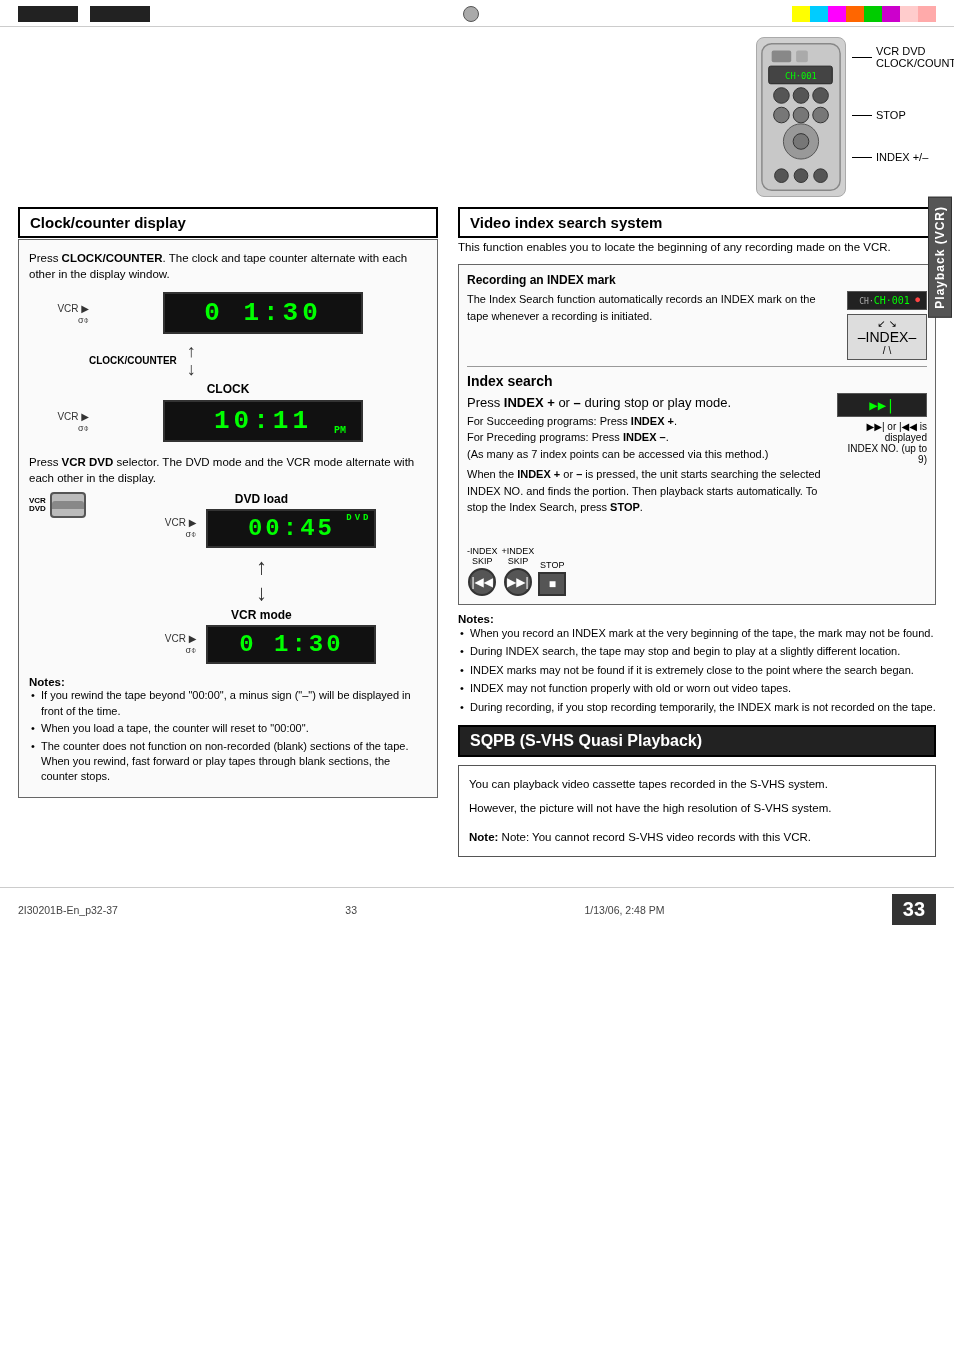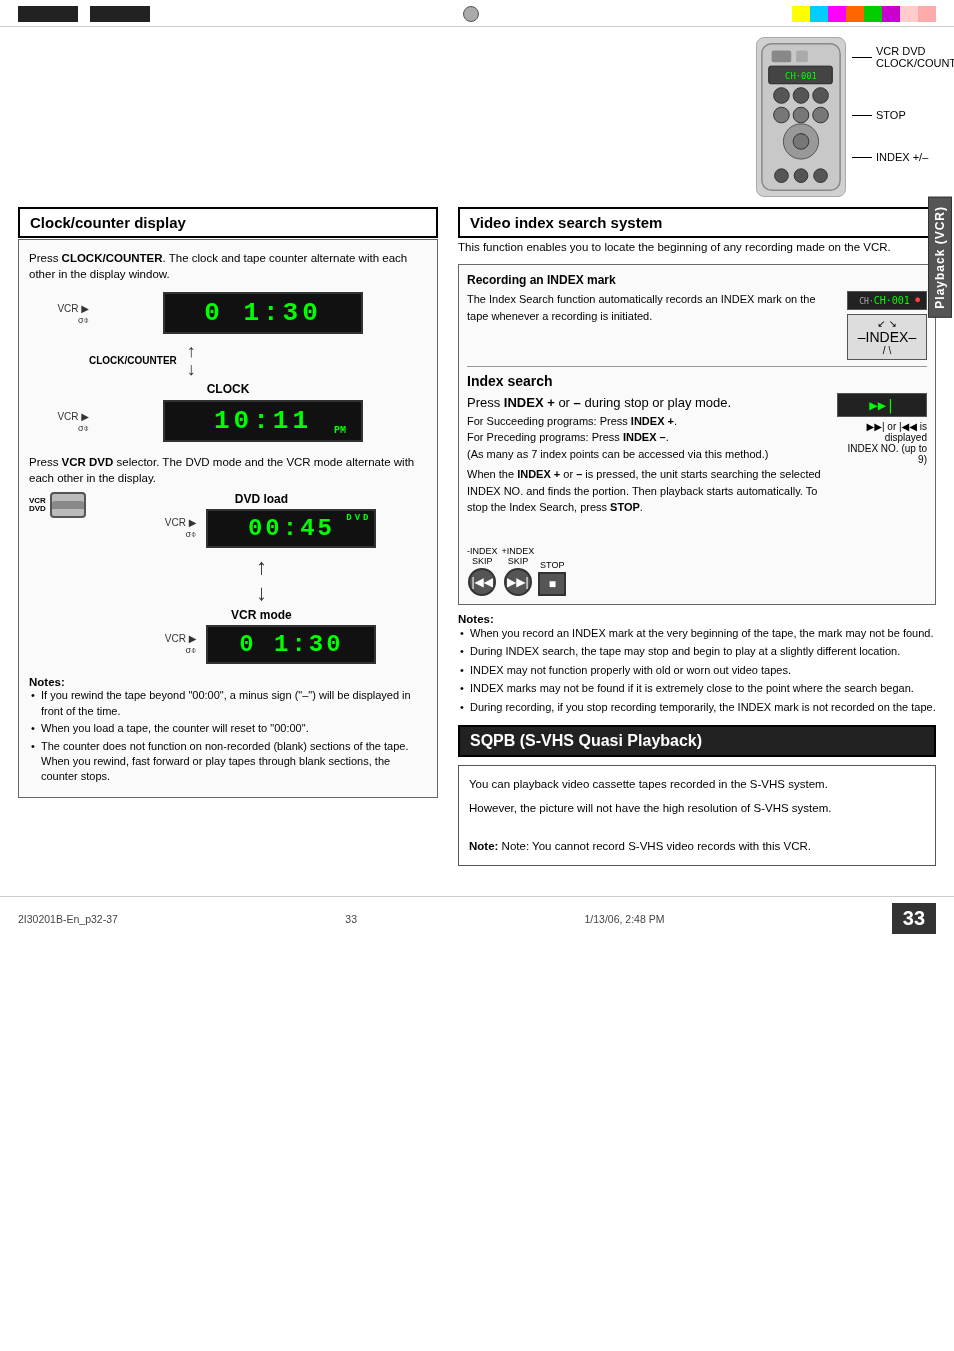--- a/index.html
+++ b/index.html
@@ -611,31 +611,31 @@
           <div class="btn-square">■</div>
         </div>
       </div>
     </div>
 
     <div class="index-notes">
       <div class="index-notes-title">Notes:</div>
       <ul class="index-notes-list">
         <li>When you record an INDEX mark at the very beginning of the tape, the mark may not be found.</li>
         <li>During INDEX search, the tape may stop and begin to play at a slightly different location.</li>
+        <li>INDEX marks may not be found if it is extremely close to the point where the search began.</li>
         <li>INDEX may not function properly with old or worn out video tapes.</li>
-        <li>INDEX marks may not be found if it is extremely close to the point where the search began.</li>
         <li>During recording, if you stop recording temporarily, the INDEX mark is not recorded on the tape.</li>
       </ul>
     </div>
 
     <div class="section-header-dark" style="margin-top:10px;">SQPB (S-VHS Quasi Playback)</div>
 
     <div class="sqpb-section">
       <div style="margin-bottom:6px;">You can playback video cassette tapes recorded in the S-VHS system.</div>
-      <div style="margin-bottom:21px;">However, the picture will not have the high resolution of S-VHS system.</div>
+      <div style="margin-bottom:12px;">However, the picture will not have the high resolution of S-VHS system.</div>
       <div><strong>Note:</strong> <span>Note: You cannot record S-VHS video records with this VCR.</span></div>
     </div>
 
     <div class="side-tab">Playback (VCR)</div>
 
   </div>
 
 </div>
 
 <div class="bottom-bar">

